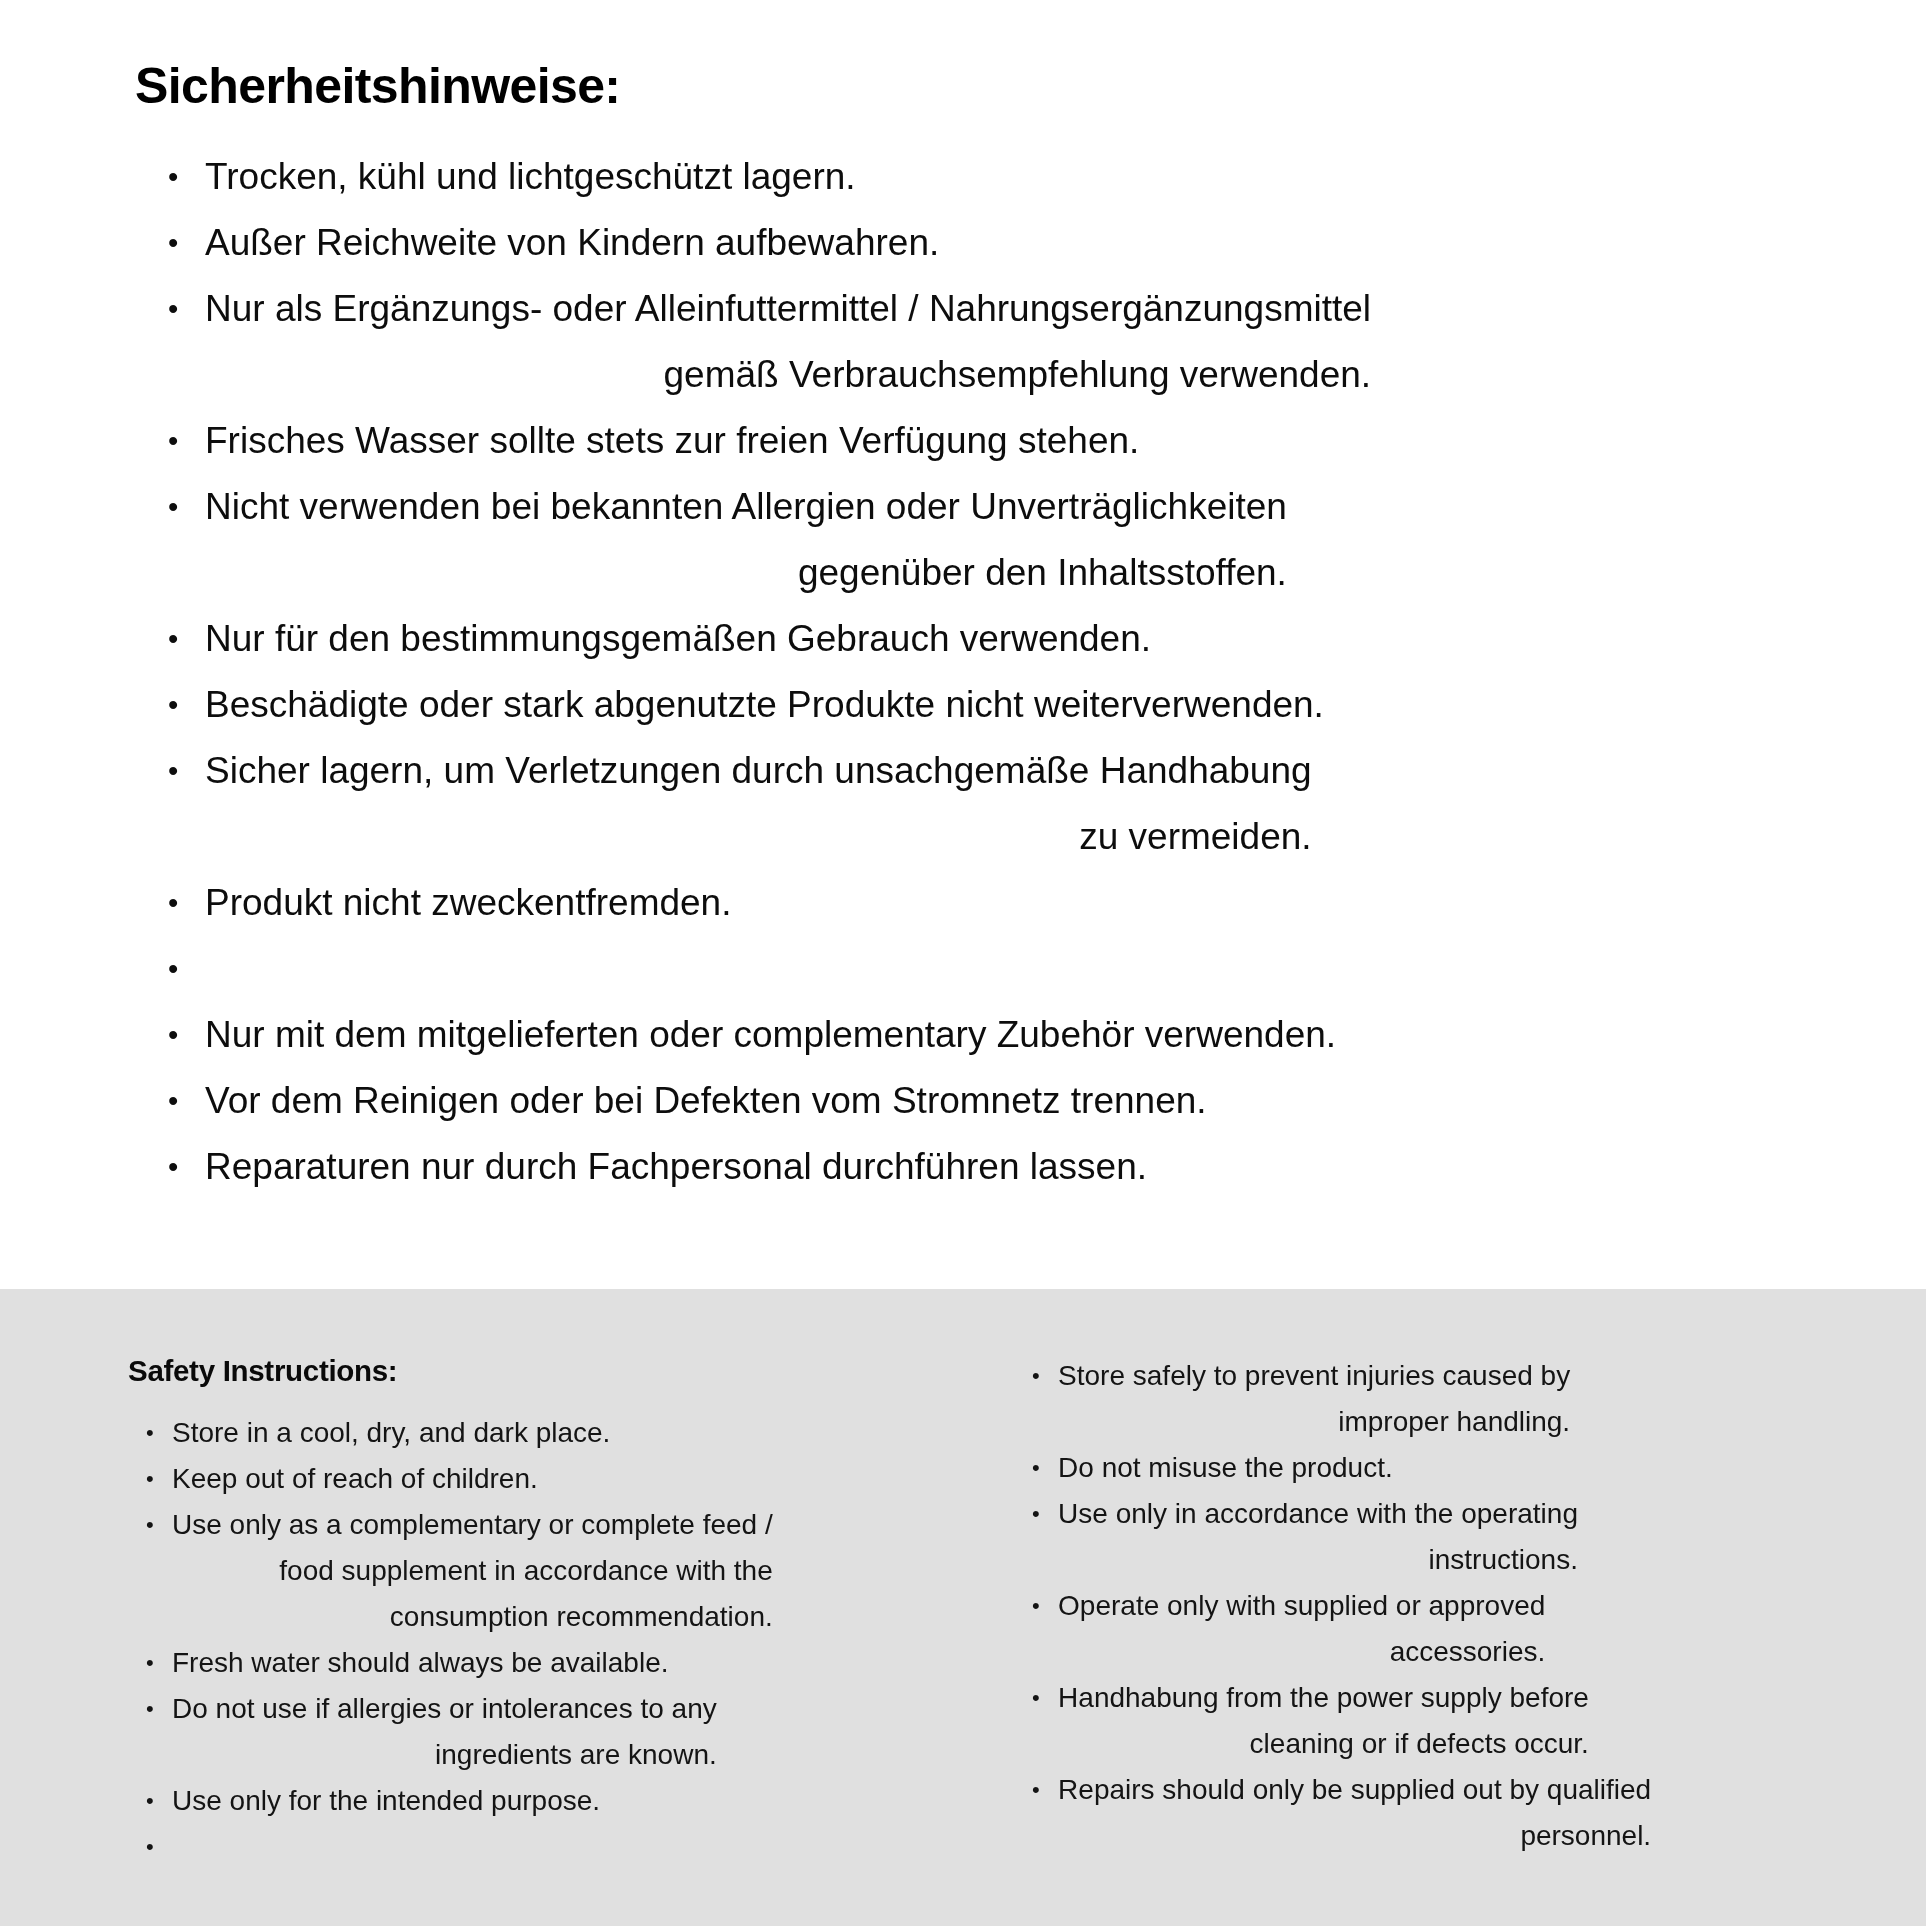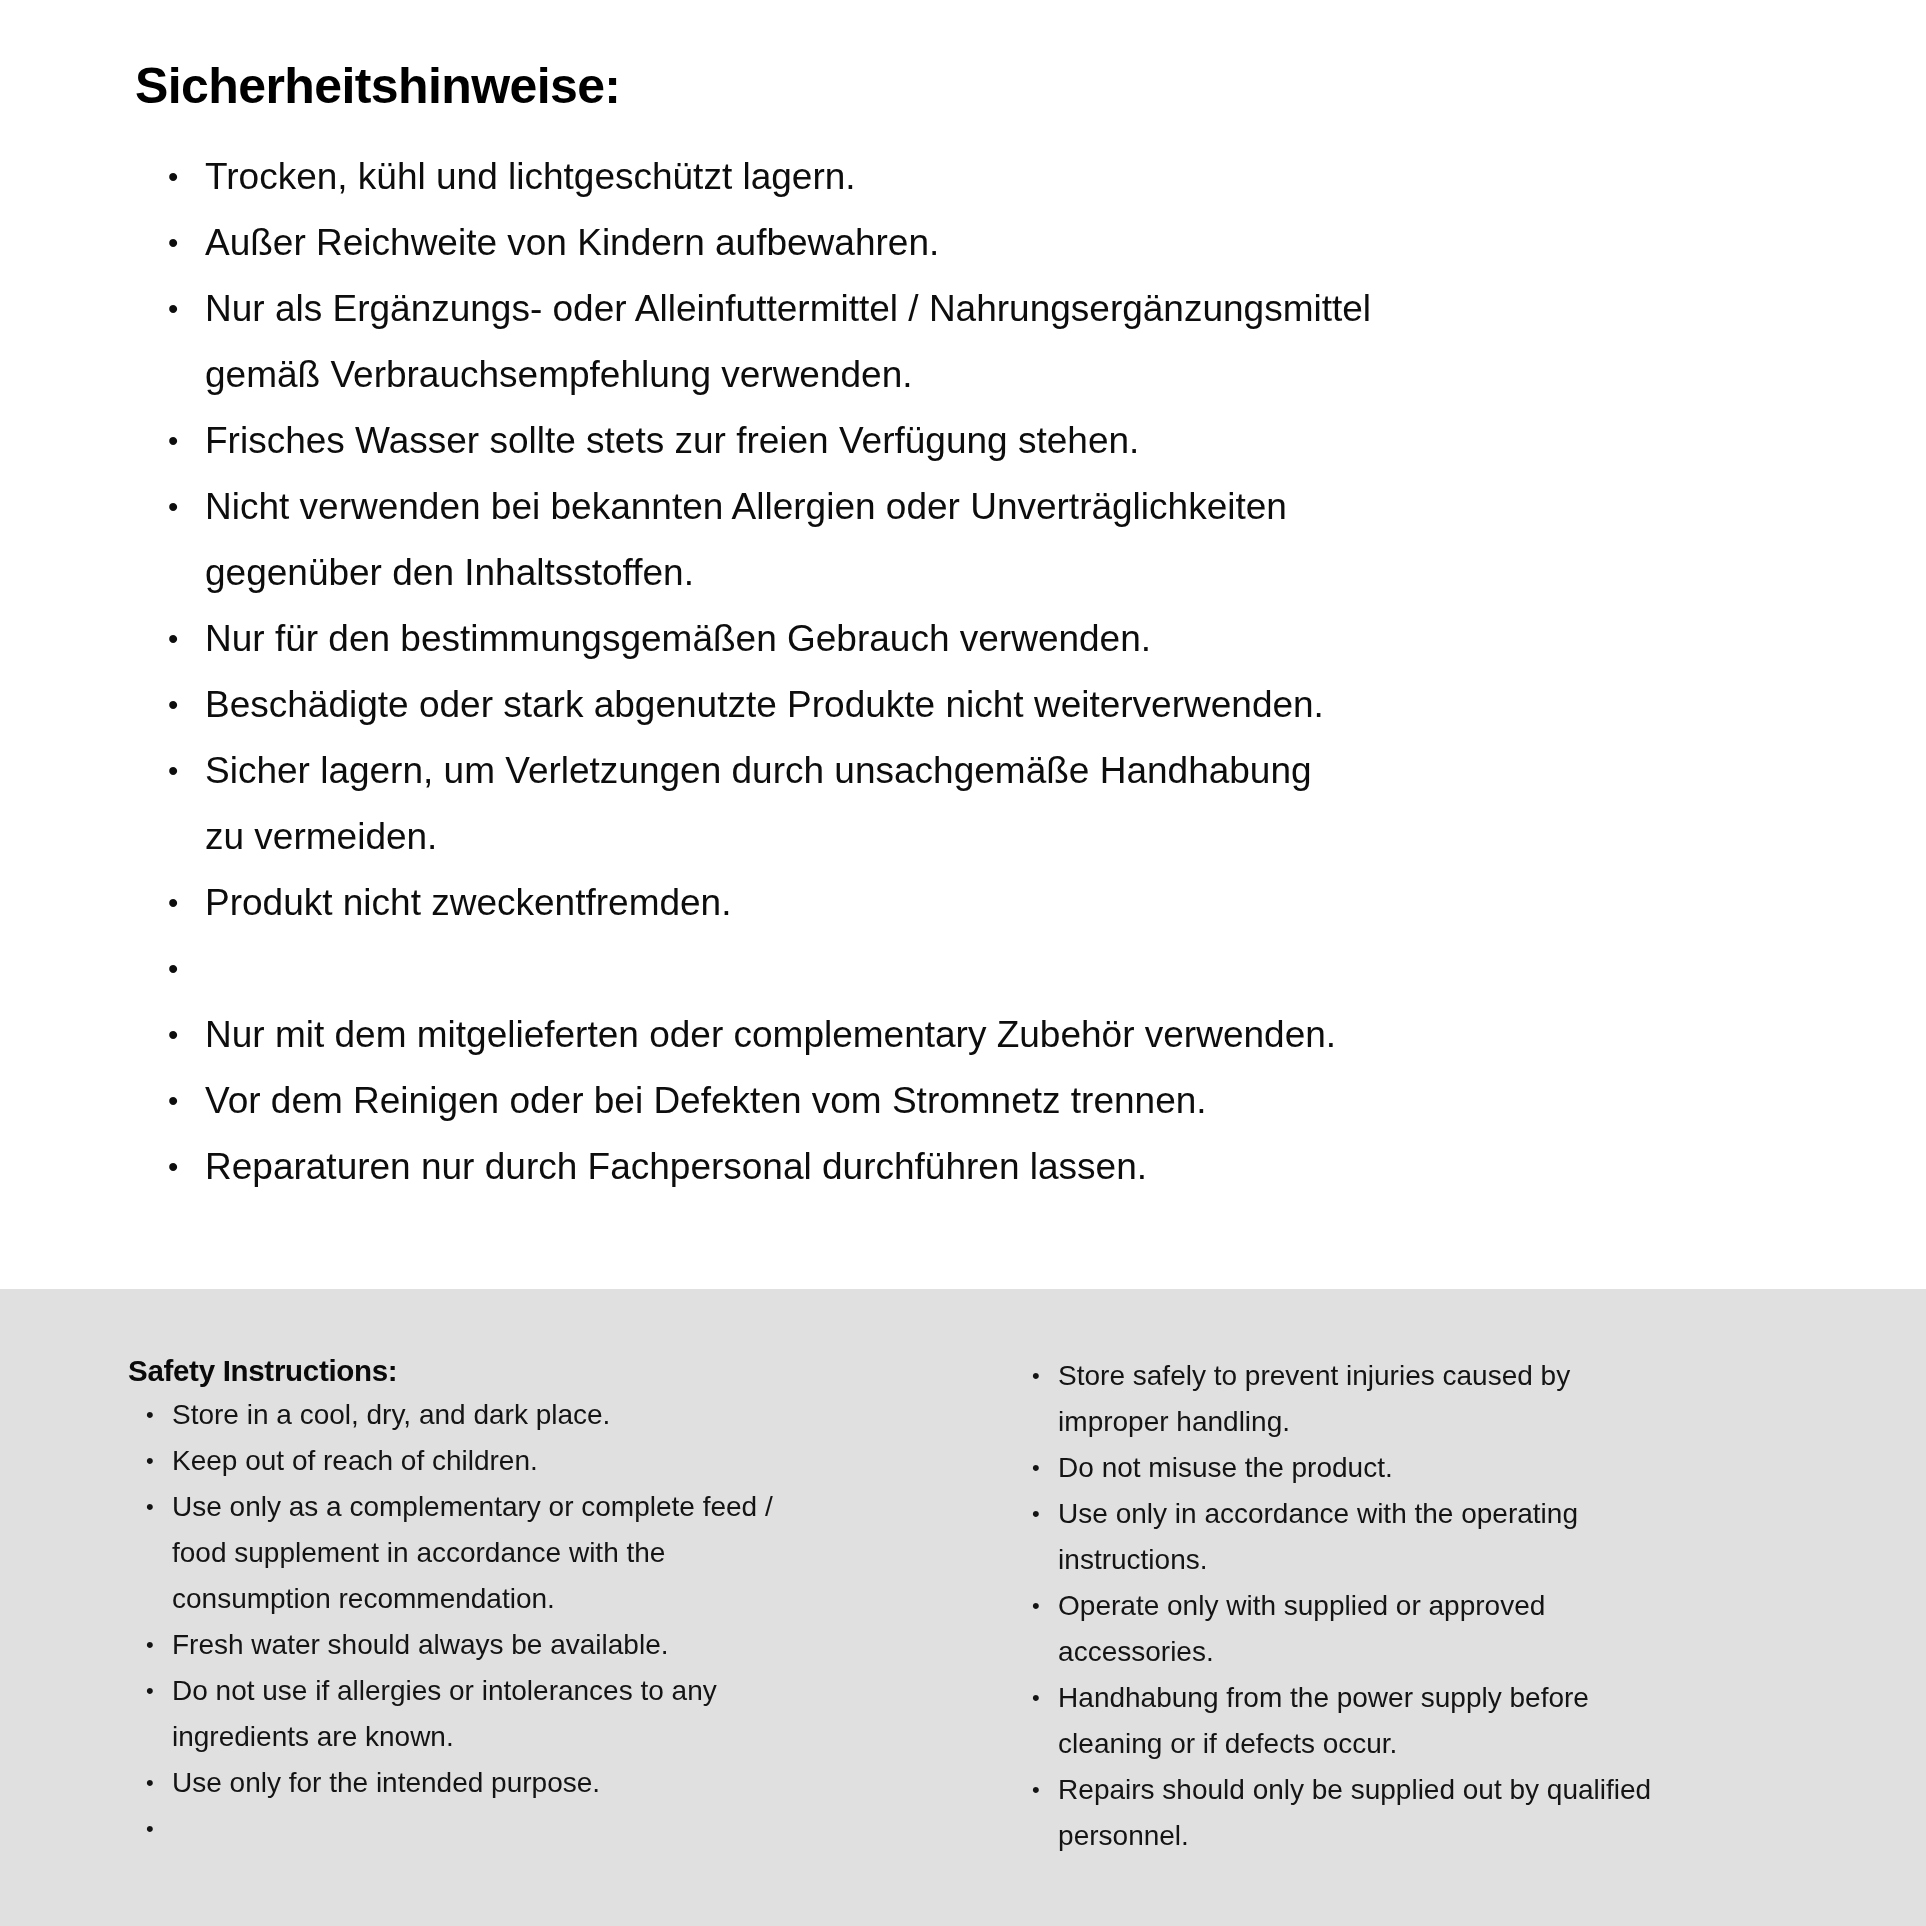--- a/index.html
+++ b/index.html
@@ -54,20 +54,21 @@
   }
   .de-list .bullet {
     flex: 0 0 37px;
     font-size: 29.5px;
     line-height: 66px;
     color: #0d0d0d;
   }
 
   .item-text {
     white-space: pre-line;
+    text-align: right;
   }
 
   
   .en-section {
     position: absolute;
     top: 1289px; left: 0;
     width: 1926px;
     height: 637px;
     background: #e0e0e0;
   }
@@ -77,21 +78,21 @@
     top: 64px;
     width: 873px;
   }
   .en-col-right {
     position: absolute;
     left: 1027px;
     top: 64px;
     width: 847px;
   }
   .en-title {
-    margin: 0 0 3px 0;
+    margin: 0 0 21px 0;
     font-size: 29.5px;
     line-height: 36px;
     font-weight: 700;
     color: #0a0a0a;
     letter-spacing: -0.3px;
   }
   .en-list {
     margin: 0;
     padding: 0 0 0 18px;
     list-style: none;

